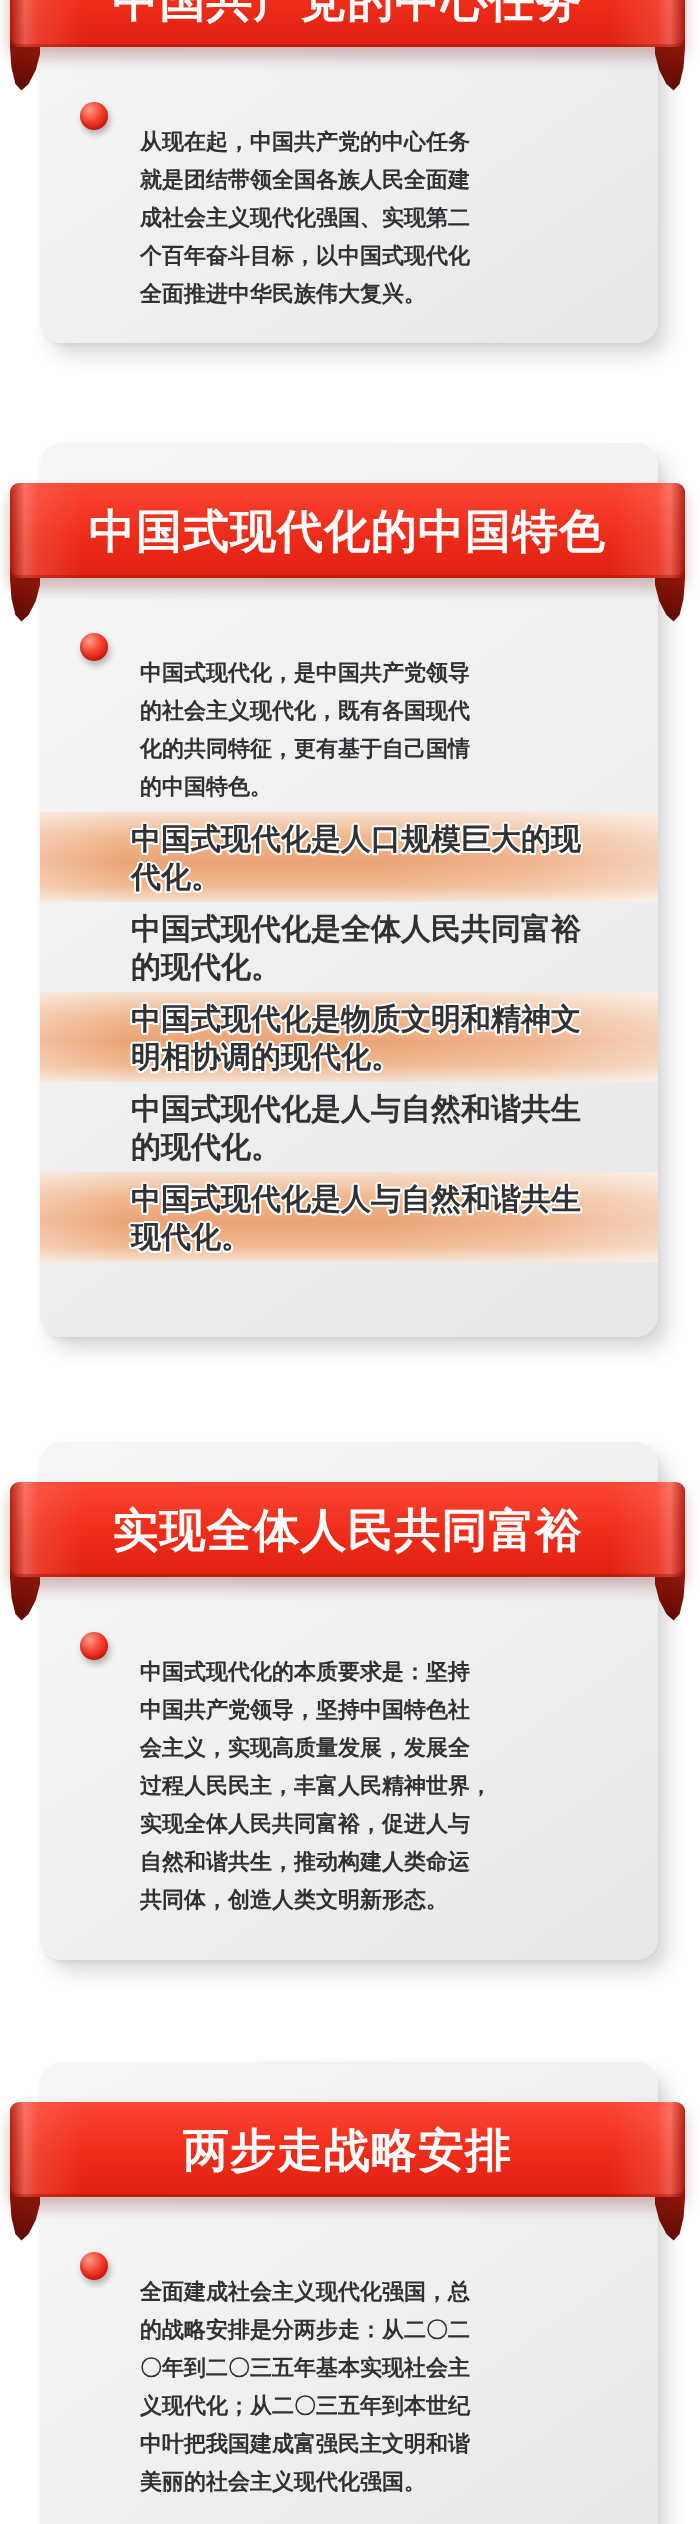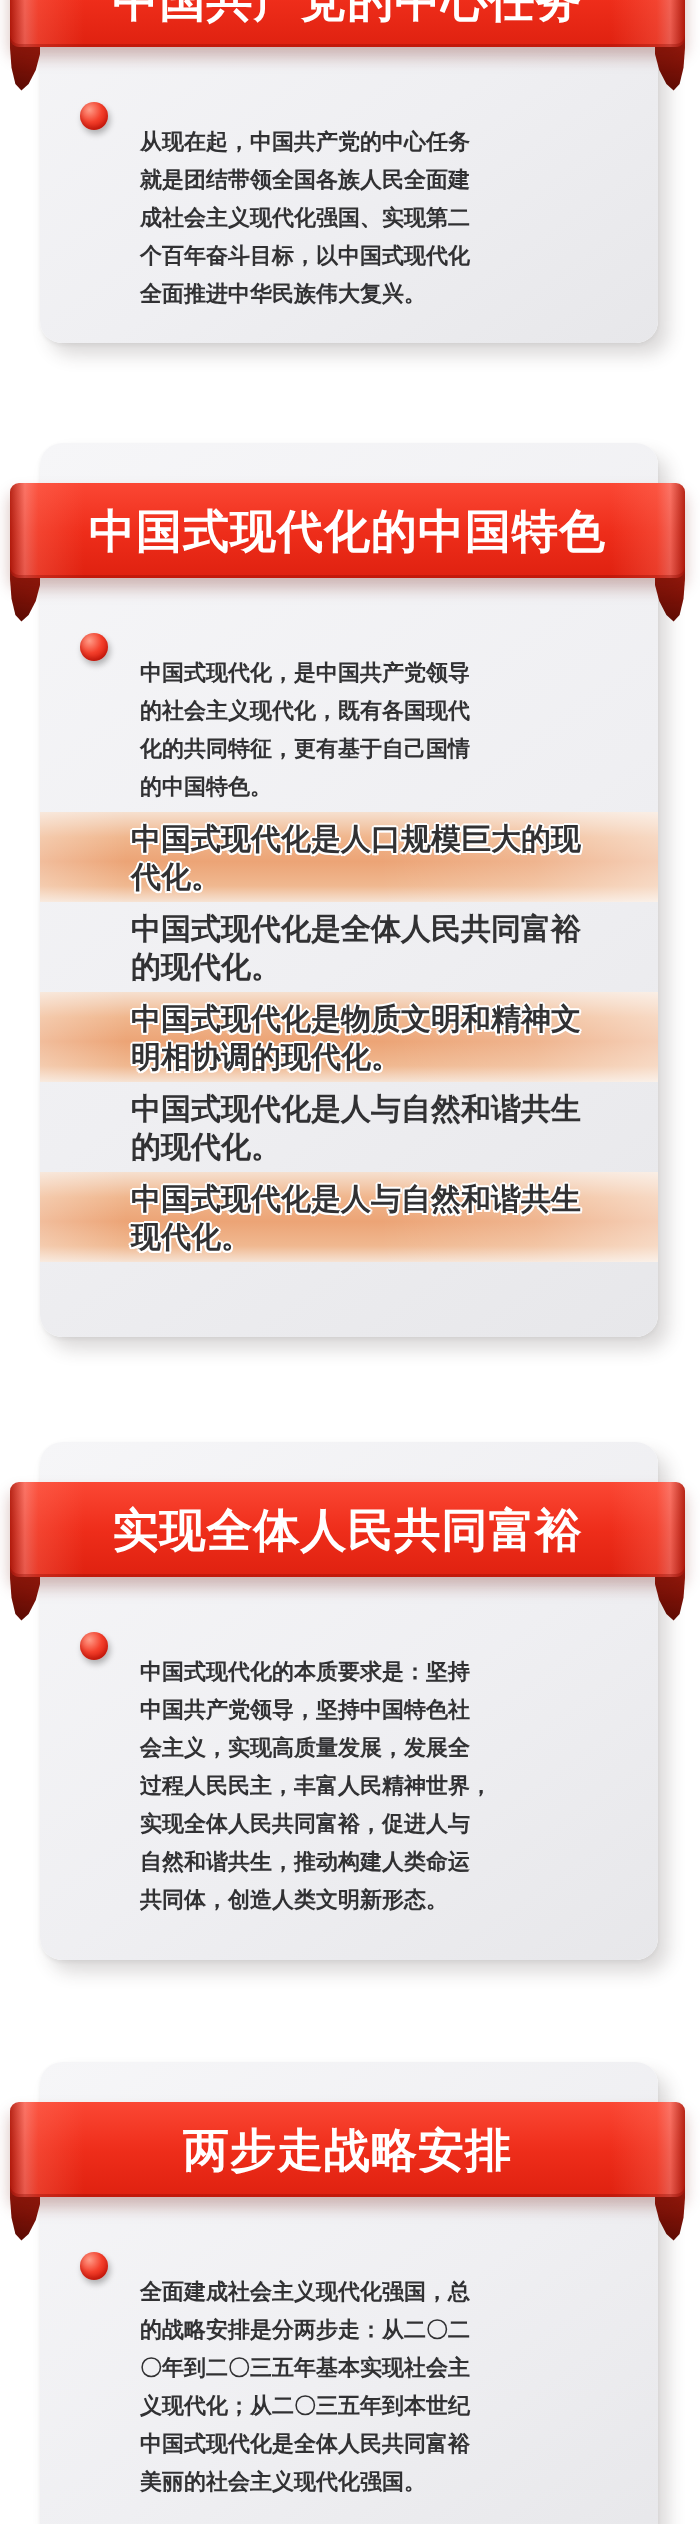--- a/index.html
+++ b/index.html
@@ -143,21 +143,21 @@
   </div>
 </section>
 
 <section class="sec s4">
   <div class="card">
     <span class="dot"></span>
     <p class="lead">全面建成社会主义现代化强国，总
 的战略安排是分两步走：从二〇二
 〇年到二〇三五年基本实现社会主
 义现代化；从二〇三五年到本世纪
-中国式现代化是全体人民共同富裕
+中叶把我国建成富强民主文明和谐
 美丽的社会主义现代化强国。</p>
   </div>
   <div class="ribbon">
     <span class="fold l"></span>
     <span class="fold r"></span>
     <div class="band">
       <h2 class="band-title">两步走战略安排</h2>
     </div>
   </div>
 </section>

